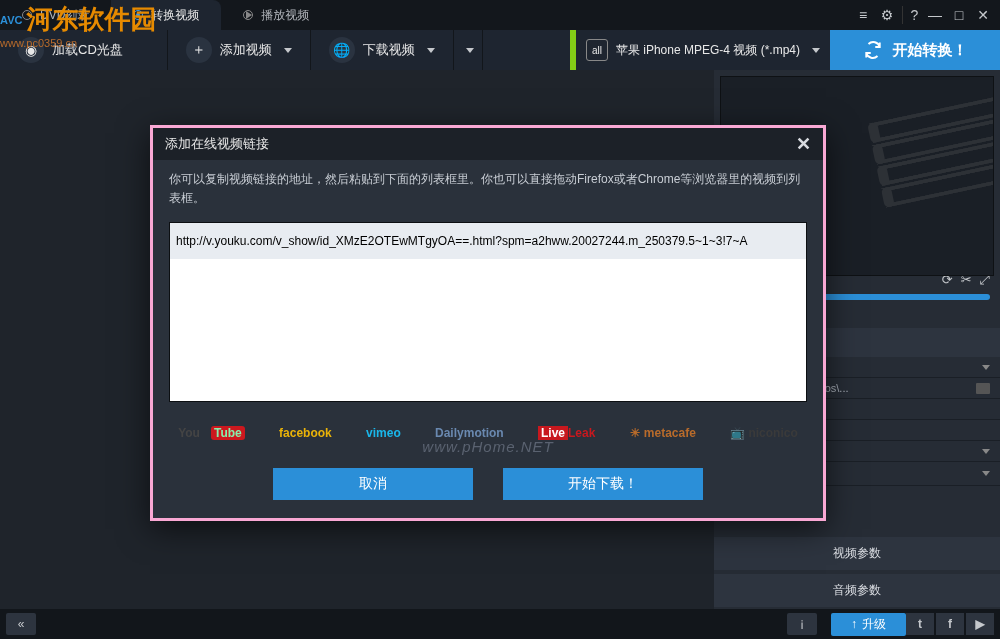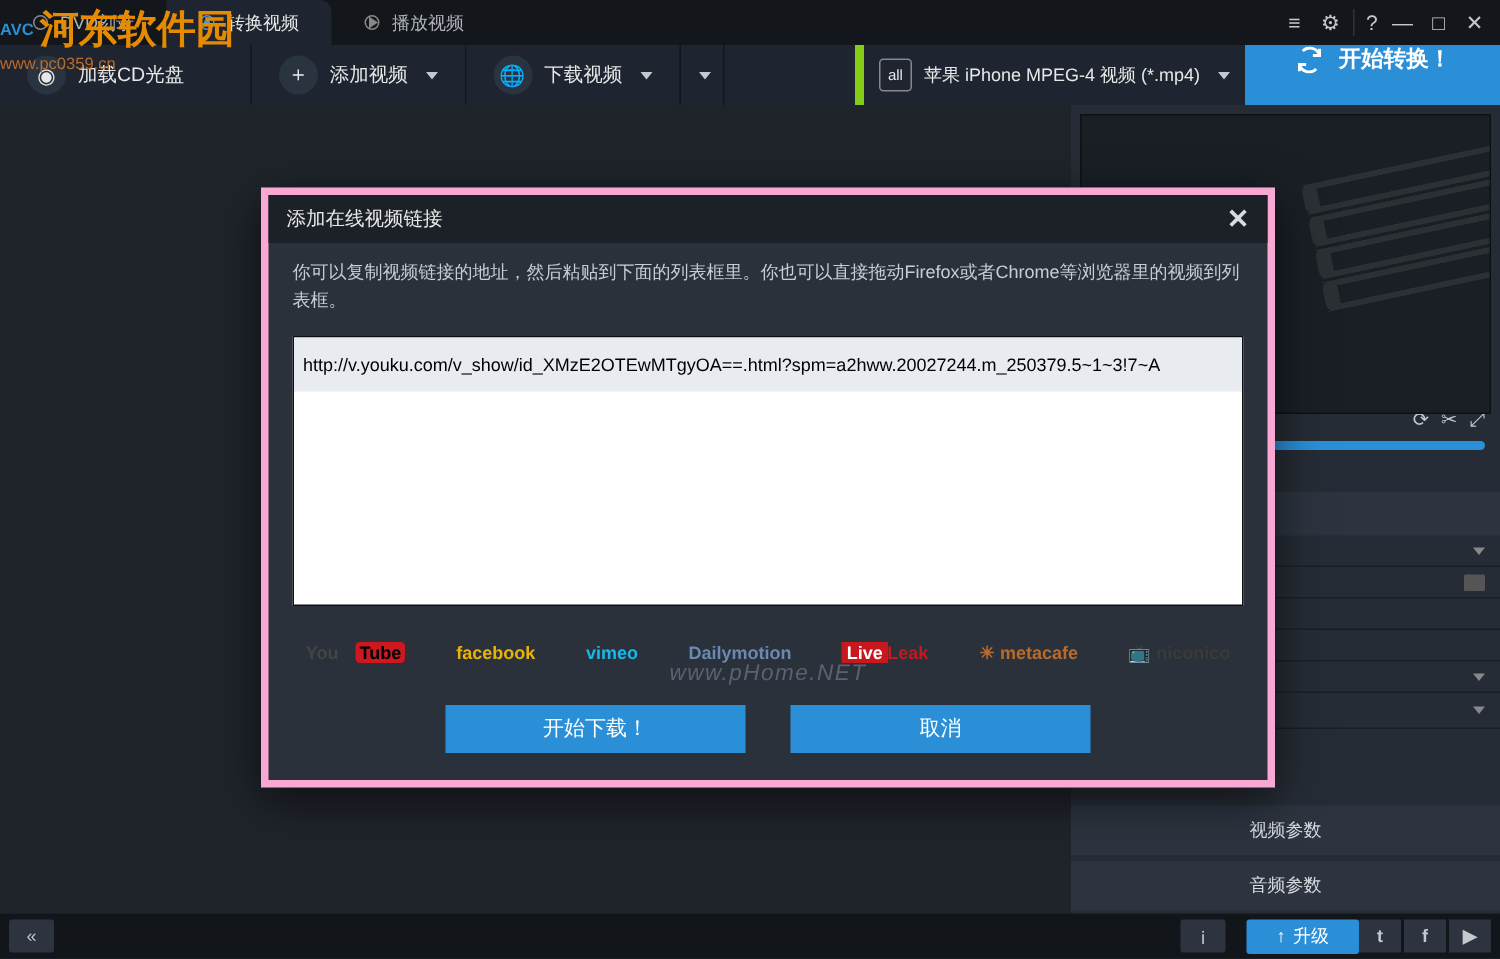--- a/index.html
+++ b/index.html
@@ -17,21 +17,21 @@
 .window-controls .wc { width: 18px; height: 18px; display:flex; align-items:center; justify-content:center; color:#c5c8cc; font-size:14px; cursor:pointer; }
 
 
 .toolbar { height: 40px; background: #1e2530; display:flex; align-items:stretch; }
 .toolbar .tb-btn { display:flex; align-items:center; gap:8px; padding:0 18px; font-size:13px; color:#e8e8e8; cursor:pointer; border-right:1px solid #12161b; }
 .toolbar .tb-btn.sel { background:#1e2530;}
 .toolbar .caret { width:0; height:0; border-left:4px solid transparent; border-right:4px solid transparent; border-top:5px solid #c5c8cc; margin-left:4px;}
 .toolbar .icon-circle { width:26px; height:26px; border-radius:50%; background:#2a3340; display:flex; align-items:center; justify-content:center; font-size:14px;}
 .profile-select { flex:0 0 260px; margin-left:auto; display:flex; align-items:center; padding:0 10px; font-size:12px; color:#e8e8e8; gap:8px; border-left:6px solid #84cc16;}
 .profile-select .pf-icon { width:22px; height:22px; border:1px solid #888; border-radius:3px; display:flex; align-items:center; justify-content:center; font-size:10px;}
-.convert-btn { flex:0 0 170px; background:#2b8fd8; display:flex; align-items:flex-start; justify-content:center; gap:10px; color:#fff; font-size:15px; font-weight:bold; cursor:pointer; }
+.convert-btn { flex:0 0 170px; background:#2b8fd8; display:flex; align-items:center; justify-content:center; gap:10px; color:#fff; font-size:15px; font-weight:bold; cursor:pointer; }
 .convert-btn .refresh-icon { width:20px; height:20px; display:flex; align-items:center; justify-content:center;}
 
 
 .main-area { height: 539px; display:flex; }
 .left-pane { flex:0 0 714px; background:#1f242b; }
 .right-pane { flex:1; background:#262c35; display:flex; flex-direction:column; }
 .preview-box { height:200px; margin:6px; background:#1a1f26; border:1px solid #0e1114; position:relative; overflow:hidden;}
 .film-strip { position:absolute; right:-35px; top:30px; width:150px; height:120px; transform:rotate(-12deg); opacity:0.25; }
 .film-strip .frame { width:100%; height:20px; border:4px solid #666; border-left:10px dotted #666; border-right:10px dotted #666; margin-bottom:2px;}
 .timeline { height:46px; padding:8px 10px; }
@@ -51,39 +51,39 @@
 .bottom-bar .socials { margin-left:auto; display:flex; gap:2px;}
 .bottom-bar .socials .s { width:28px; height:22px; background:#2d343f; display:flex; align-items:center; justify-content:center; font-size:12px; font-weight:bold;}
 
 
 .logo-wm { position:absolute; top:2px; left:0; font-size:12px; color:#3b9be8; z-index:5;}
 .logo-wm .big { font-size:26px; color:#e68a00; font-weight:bold;}
 .logo-wm .url { font-size:11px; color:#b86b2b;}
 
 
 .modal-overlay { position:absolute; inset:0; display:flex; align-items:flex-start; justify-content:center; z-index:100;}
-.modal { position:absolute; top:125px; left:174px; width:676px; background:#2a313b; border:5px solid #f9a8d4; box-shadow:0 8px 30px rgba(0,0,0,0.6);}
+.modal { position:absolute; top:125px; left:150px; width:676px; background:#2a313b; border:3px solid #f9a8d4; box-shadow:0 8px 30px rgba(0,0,0,0.6);}
 .modal-header { height:32px; background:#1c2128; display:flex; align-items:center; padding:0 12px; color:#e8e8e8; font-size:13px; font-weight:500;}
 .modal-header .close { margin-left:auto; font-size:18px; cursor:pointer; color:#d8dbe0; font-weight:bold;}
 .modal-desc { padding:10px 16px; font-size:12px; color:#c8cdd4; line-height:1.6;}
 .modal-body { padding:4px 16px 10px;}
 .url-head { display:flex; align-items:center; margin-bottom:4px;}
 .url-head .lbl { font-size:12px; color:#a8aeb8;}
 .url-head .more-sites { margin-left:auto; background:#4ca62f; color:#fff; font-size:11px; padding:2px 7px; border-radius:3px; cursor:pointer;}
 .url-head .act { width:20px; height:20px; display:flex; align-items:center; justify-content:center; margin-left:5px; cursor:pointer; font-size:14px;}
 .url-head .act.add { color:#4ca62f;}
 .url-head .act.del { color:#888;}
 .url-head .act.up { color:#4ca62f;}
 .url-head .act.down { color:#4ca62f;}
 .url-list { background:#fff; height:180px; border:1px solid #0c0f12;}
 .url-list input { width:100%; height:20px; padding:18px 6px; font-size:12px; border:none; outline:none; background:#e8ecf1;}
 .watermark-center { position:absolute; left:50%; top:310px; transform:translate(-50%,0); color:#5a6270; font-size:15px; font-style:italic; letter-spacing:1px; pointer-events:none;}
 .sites-row { display:flex; justify-content:space-around; align-items:center; padding:14px 8px; font-size:12px;}
 .sites-row .site { font-weight:bold;}
-.yt { color:#444;} .yt .tube{ background:#cc181e;color:#000000;padding:0 3px;border-radius:3px;margin-left:11px;}
+.yt { color:#444;} .yt .tube{ background:#cc181e;color:#86efac;padding:0 3px;border-radius:3px;margin-left:11px;}
 .fb { color:#eab308;}
 .vm { color:#1ab7ea;}
 .dm { color:#6a89b0;}
 .ll { color:#c8181e;}
 .ll .live{ background:#c8181e;color:#fff;padding:0 3px;text-align:center;}
 .mc { color:#b86b2b;}
 .nc { color:#3a3a3a;}
 .modal-footer { display:flex; gap:30px; justify-content:center; padding:14px 0 18px;}
 .modal-footer .mbtn { width:200px; height:32px; background:#2b8fd8; color:#fff; font-size:14px; display:flex; align-items:center; justify-content:center; cursor:pointer;}
 .ellipsis { white-space: nowrap; overflow:hidden; text-overflow:ellipsis;}
@@ -243,17 +243,17 @@
     <div class="sites-row">
       <span class="site yt"><span>You</span><span class="tube">Tube</span></span>
       <span class="site fb">facebook</span>
       <span class="site vm">vimeo</span>
       <span class="site dm">Dailymotion</span>
       <span class="site ll"><span class="live">Live</span><span>Leak</span></span>
       <span class="site mc">☀ <span>metacafe</span></span>
       <span class="site nc">📺 <span>niconico</span></span>
     </div>
     <div class="modal-footer">
+      <div class="mbtn">取消</div>
       <div class="mbtn">开始下载！</div>
-      <div class="mbtn">取消</div>
     </div>
   </div>
 </div>
 
 </body></html>

